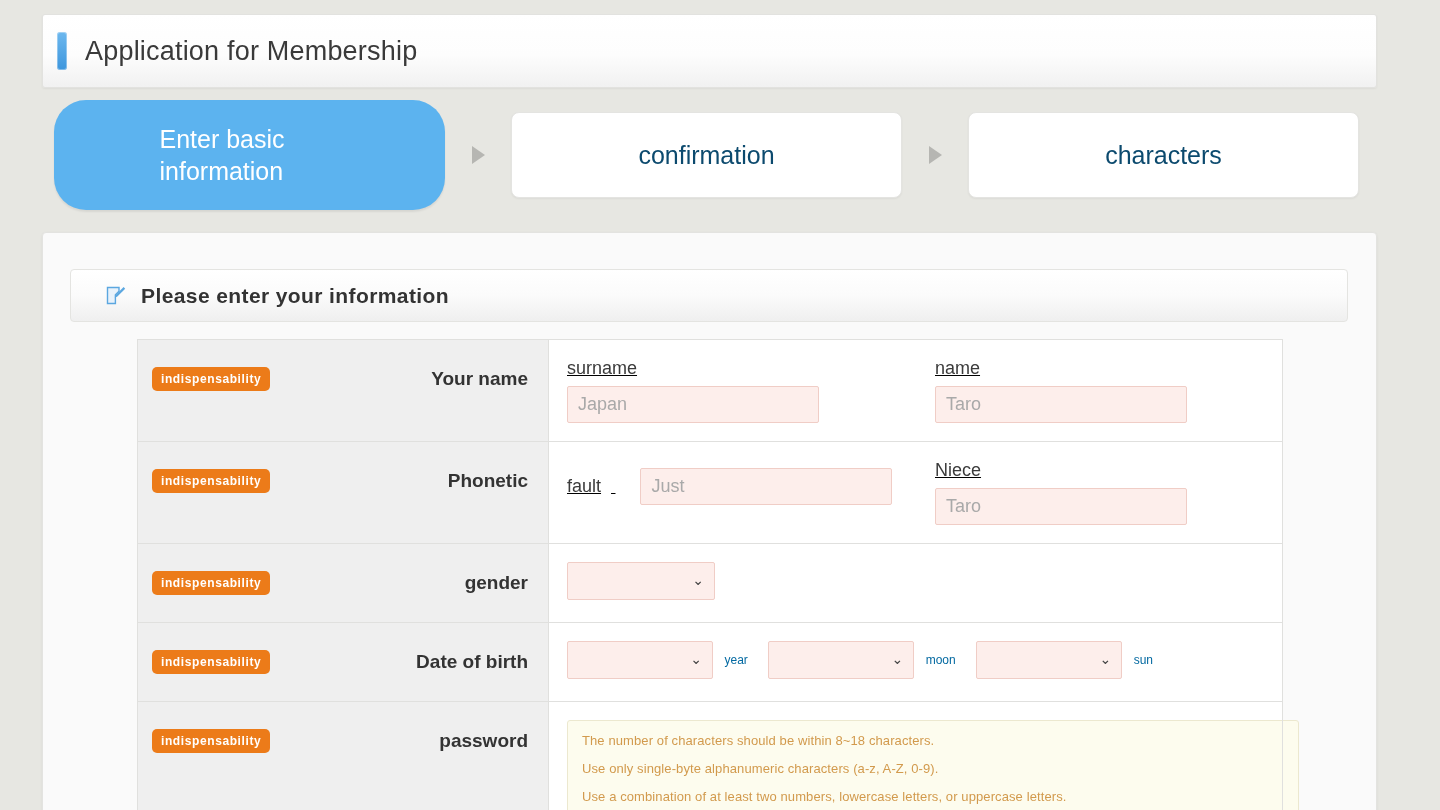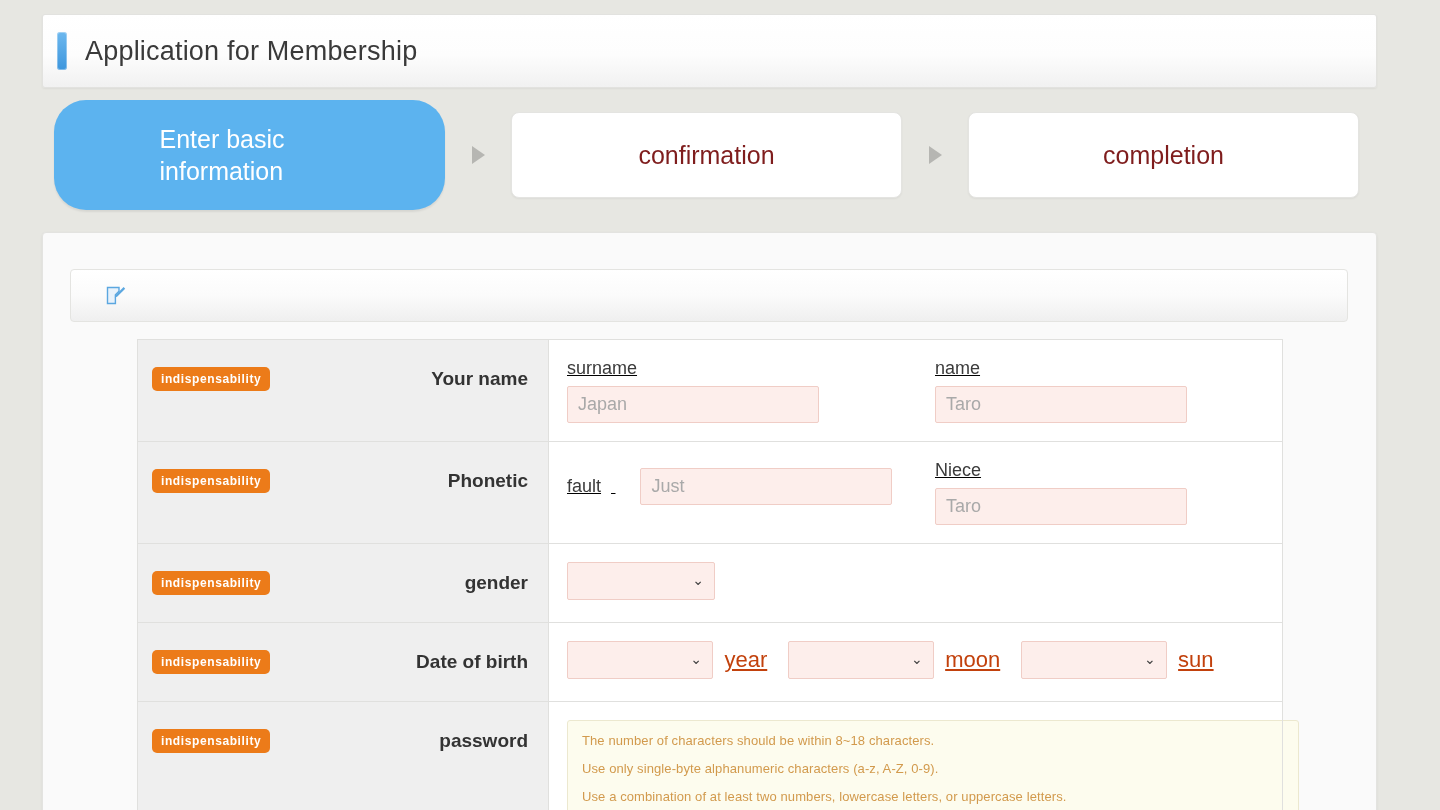--- a/index.html
+++ b/index.html
@@ -76,21 +76,21 @@
     color: #ffffff;
     font-size: 25px;
     box-shadow: 0 2px 2px rgba(0,0,0,0.07);
     border-radius: 32px;
   }
   .step.active .step-label { max-width: 180px; text-align: left; }
   .step.idle {
     width: 391px;
     height: 86px;
     background: #ffffff;
-    color: #7f1d1d;
+    color: #0c4a6e;
     font-size: 25px;
     border: 1px solid #e4e4e1;
     box-shadow: 0 1px 2px rgba(0,0,0,0.05);
   }
   .step-arrow {
     width: 66px;
     display: flex;
     align-items: center;
     justify-content: center;
   }
@@ -240,27 +240,26 @@
     position: absolute;
     right: 11px;
     top: 50%;
     transform: translateY(-55%);
     pointer-events: none;
     font-size: 14px;
     color: #444;
     line-height: 1;
   }
   .unit {
-    font-size: 22px;
-    color: #c2410c;
+    font-size: 12px;
+    color: #0369a1;
     margin: 0 16px 0 7px;
     line-height: 38px;
     display: inline-block;
     vertical-align: middle;
-    text-decoration: underline;
   }
   .unit.last { margin-right: 0; }
 
   .pw-note {
     box-sizing: border-box;
     width: 732px;
     background: #fdfcee;
     border: 1px solid #ece8cf;
     border-radius: 3px;
     padding: 13px 14px 14px 14px;
@@ -293,33 +292,34 @@
     <div class="step-arrow">
       <span class="tri"></span>
     </div>
     <div class="step idle">
       <span class="step-label">confirmation</span>
     </div>
     <div class="step-arrow">
       <span class="tri"></span>
     </div>
     <div class="step idle">
-      <span class="step-label">completion</span>
+      <span class="step-label">characters</span>
     </div>
   </div>
 
   <div class="main-card">
 
     <div class="section-head">
       <span class="edit-icon">
         <svg width="22" height="22" viewBox="0 0 22 22">
           <path d="M2.5 2.5 H14 V6.2 L10.4 9.8 V18.5 H2.5 Z" fill="#e8f2fb" stroke="#5ba7e0" stroke-width="1.4"></path>
           <path d="M18.6 2.1 l1.6 1.6 -8.1 8.1 -2.3 0.7 0.7 -2.3 Z" fill="#5ba7e0"></path>
         </svg>
       </span>
+      <span class="section-head-text">Please enter your information</span>
     </div>
 
     <table class="form-table">
       <tbody>
 
         <tr>
           <th>
             <div class="th-inner">
               <span class="req-badge">indispensability</span>
               <span class="th-label">Your name</span>

